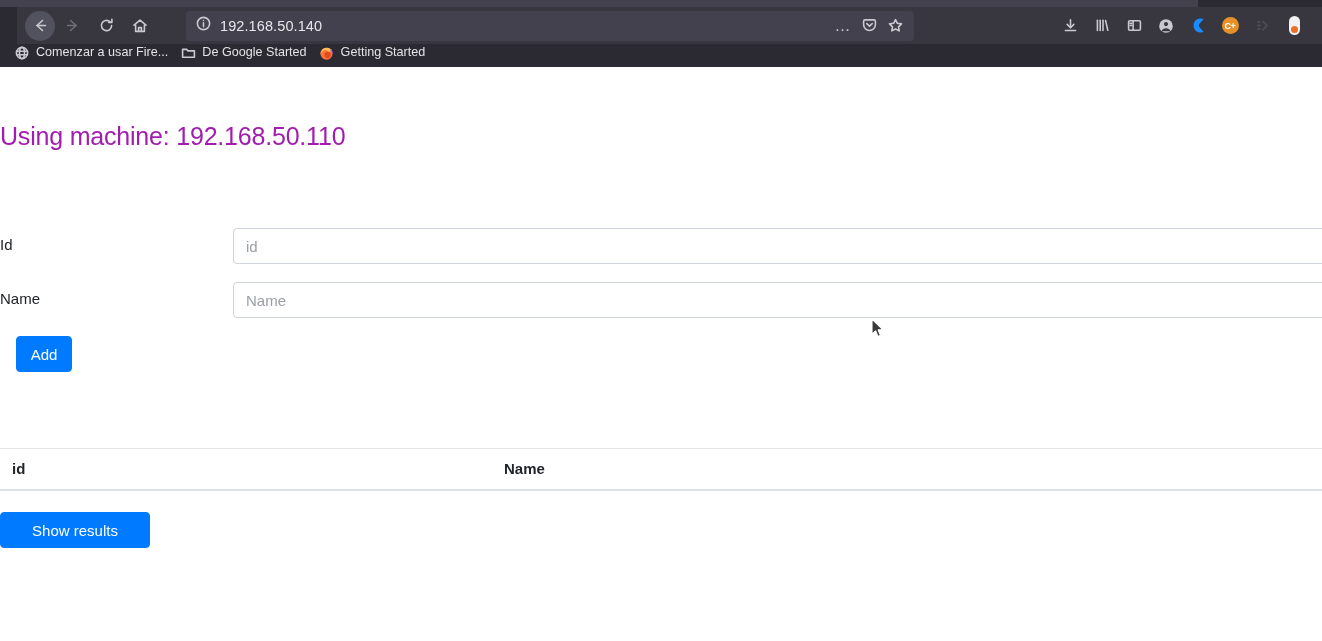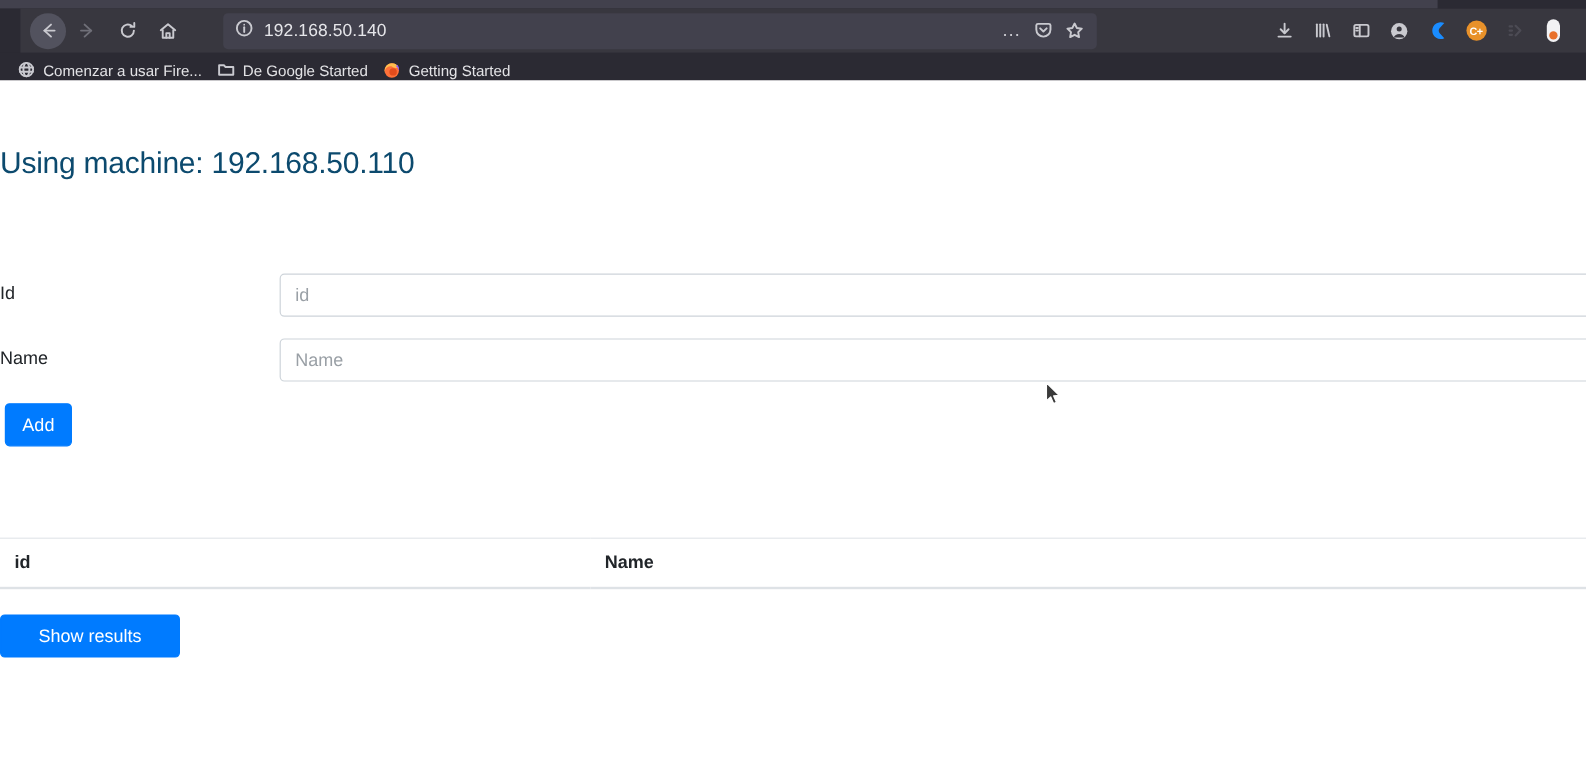--- a/index.html
+++ b/index.html
@@ -141,21 +141,21 @@
   #bookmarks-bar {
     height: 23px;
     background: #2b2a33;
     display: flex;
     align-items: center;
     padding-left: 9px;
     gap: 0;
   }
   .bm-item {
     display: flex;
-    align-items: flex-end;
+    align-items: flex-start;
     height: 21px;
     padding: 0 7px 0 5px;
     border-radius: 3px;
     color: #e3e3e6;
     font-size: 12.6px;
     white-space: nowrap;
   }
   .bm-item .bm-ico {
     width: 16px; height: 16px; margin-right: 6px;
     display: flex; align-items: center; justify-content: center;
@@ -180,21 +180,21 @@
     letter-spacing: -0.6px;
     color: #212529;
     position: absolute;
     left: 0; top: 7px;
   }
   #page-subtitle {
     font-size: 25px;
     font-weight: 400;
     line-height: 1;
     letter-spacing: -0.2px;
-    color: #0c4a6e;
+    color: #a21caf;
     position: absolute;
     left: 0; top: 57px;
   }
 
   .form-row {
     position: absolute;
     left: 0;
     width: 1322px;
     height: 36px;
   }
@@ -230,21 +230,21 @@
     color: #fff;
     font-family: "Liberation Sans", sans-serif;
     font-size: 15px;
     line-height: 1;
     padding: 0;
     cursor: pointer;
     position: absolute;
   }
 
   #add-button {
-    left: 4px; top: 269px;
+    left: 16px; top: 269px;
     width: 56px; height: 36px;
   }
 
   #users-heading {
     position: absolute;
     left: 0; top: 325px;
     font-size: 38px;
     font-weight: 400;
     line-height: 1;
     letter-spacing: -0.5px;

